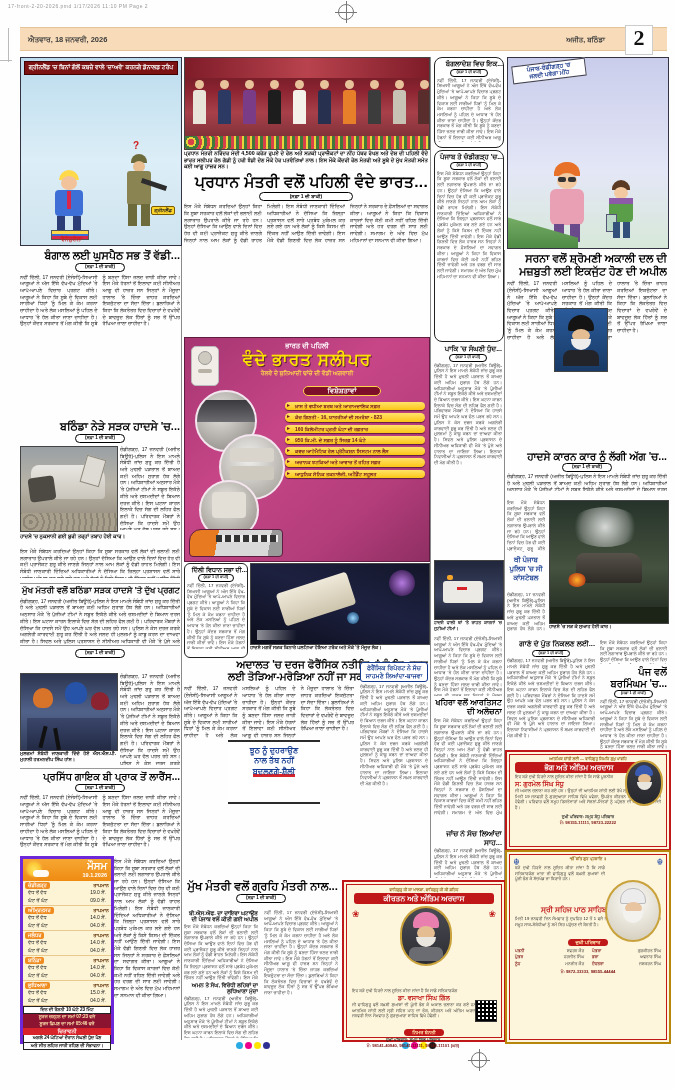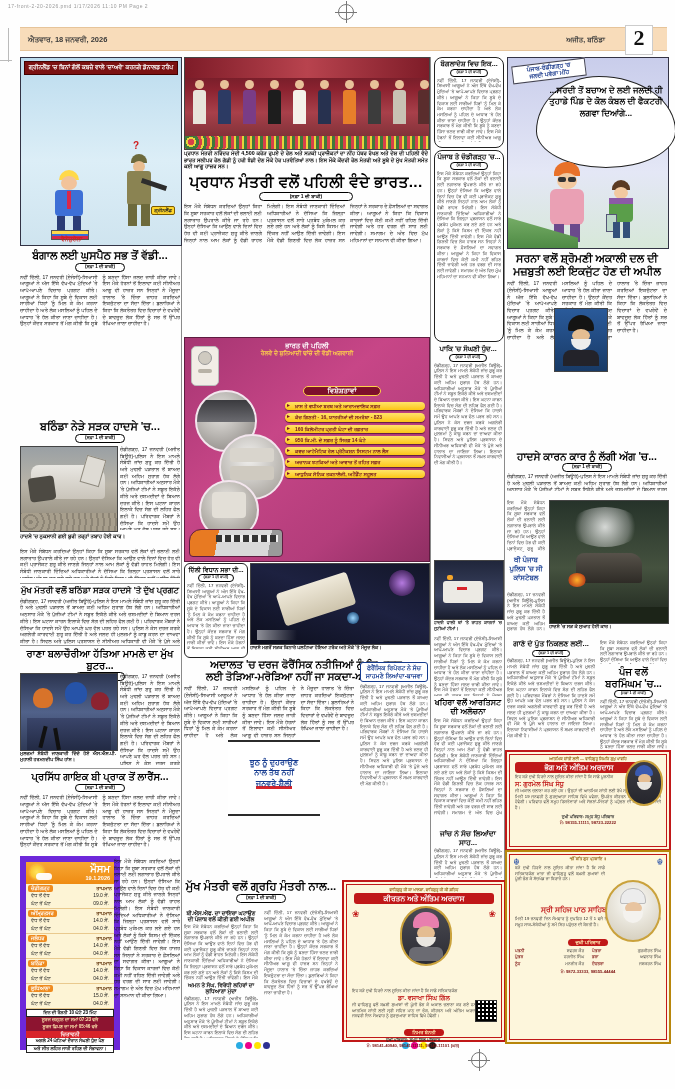--- a/index.html
+++ b/index.html
@@ -18,21 +18,21 @@
   .band{background:#f8dcba;border-top:1px solid #e6c49a;border-bottom:1px solid #e6c49a;}
   .band-date{font-size:7.5px;font-weight:bold;color:#3a3a3a;}
   .masthead-box{background:#fff;border:1px solid #ddd;text-align:center;}
   .masthead{font-size:21px;font-weight:bold;color:#c3131f;line-height:1;}
   .band-right{font-size:7px;font-weight:bold;color:#3a3a3a;}
   .pageno-box{background:#fff;border:1px solid #ccc;text-align:center;}
   .pageno{font-family:"Liberation Serif",serif;font-size:22px;font-weight:bold;color:#111;line-height:1.1;}
   
   .vrule{width:1px;background:#8a8a8a;}
   
-  .hl{font-weight:bold;text-align:center;line-height:1.15;color:#000;overflow:hidden;}
+  .hl{font-weight:bold;text-align:right;line-height:1.15;color:#000;overflow:hidden;}
   .pill{display:block;width:fit-content;margin:1px auto;border:1px solid #000;border-radius:7px;
         font-size:4.6px;font-weight:bold;padding:0px 9px;line-height:1.5;background:#fff;}
   .body-t{font-size:5px;line-height:1.34;text-align:justify;overflow:hidden;color:#151515;}
   .body-xs{font-size:4.4px;line-height:1.3;text-align:justify;overflow:hidden;color:#1a1a1a;}
   .cols2{column-count:2;column-gap:5px;}
   .cols3{column-count:3;column-gap:5px;}
   .cap{font-size:5.3px;font-weight:bold;line-height:1.25;text-align:justify;overflow:hidden;}
   .photo{overflow:hidden;border:1px solid #444;}
   .boxed{border:1px solid #222;border-radius:4px;overflow:hidden;background:#fff;}
   
@@ -44,21 +44,21 @@
   .bubble .red{color:#d01c1c;font-size:11px;}
   .tag{background:#ffd62a;border:1px solid #7c5a00;color:#222;font-size:5px;font-weight:bold;padding:0 2px;border-radius:2px;}
   .redlabel{color:#d01c1c;font-size:6px;font-weight:bold;}
   
   .c2{background:linear-gradient(180deg,#c9cdeb 0%,#e4e7f6 60%,#d7e8d9 100%);border:1px solid #334;}
   .c2-label{background:#fff;border:1px solid #445;color:#1b3a8c;font-size:6px;font-weight:bold;
             text-align:center;line-height:1.2;padding:1px 3px;transform:rotate(-7deg);}
   .cloud{background:#fff;border:1.5px solid #222;border-radius:45% 55% 50% 50%/60% 60% 40% 40%;
          text-align:center;font-weight:bold;font-size:8.5px;line-height:1.35;}
   
-  .wx{border:6px solid #6d28d9;background:#14532d;}
+  .wx{border:3px solid #6d28d9;background:#14532d;}
   .wx-head{background:linear-gradient(180deg,#f7a733,#ef8b12);color:#fff;position:relative;}
   .wx-title{font-size:10px;font-weight:bold;text-align:right;padding:1px 4px 0 0;}
   .wx-date{font-size:5.5px;font-weight:bold;text-align:right;padding-right:4px;}
   .wx-city{background:#ef8b1f;color:#fff;font-size:5.2px;font-weight:bold;padding:0 3px;border-radius:2px;}
   .wx-temp{font-size:5px;font-weight:bold;color:#5a2b00;}
   .wx-row{display:flex;justify-content:space-between;font-size:5px;color:#222;line-height:1.5;padding:0 3px;}
   .wx-sec{border-bottom:1px solid #e9c98e;background:#fdf4d5;padding:1px 2px;}
   .wx-note{border:1px solid #222;background:#fff;font-size:4.6px;font-weight:bold;text-align:center;line-height:1.4;}
   .wx-red{background:#8d1430;color:#ffe9b0;font-size:4.6px;font-weight:bold;text-align:center;line-height:1.5;}
   .wx-warn-h{background:#d8232a;color:#fff;font-size:5.5px;font-weight:bold;text-align:center;}
@@ -195,21 +195,20 @@
     <div class="abs cap" style="left:0;top:113px;width:160px;height:14px;">ਹਾਦਸੇ 'ਚ ਨੁਕਸਾਨੀ ਗਈ ਬੁਰੀ ਤਰ੍ਹਾਂ ਤਬਾਹ ਹੋਈ ਕਾਰ।</div>
     <div class="abs body-t" style="left:0;top:128px;width:160px;height:30px;">ਇਸ ਮੌਕੇ ਸੰਬੋਧਨ ਕਰਦਿਆਂ ਉਨ੍ਹਾਂ ਕਿਹਾ ਕਿ ਸੂਬਾ ਸਰਕਾਰ ਵਲੋਂ ਲੋਕਾਂ ਦੀ ਭਲਾਈ ਲਈ ਲਗਾਤਾਰ ਉਪਰਾਲੇ ਕੀਤੇ ਜਾ ਰਹੇ ਹਨ। ਉਨ੍ਹਾਂ ਦੱਸਿਆ ਕਿ ਆਉਣ ਵਾਲੇ ਦਿਨਾਂ ਵਿਚ ਹੋਰ ਵੀ ਕਈ ਪ੍ਰਾਜੈਕਟ ਸ਼ੁਰੂ ਕੀਤੇ ਜਾਣਗੇ ਜਿਨ੍ਹਾਂ ਨਾਲ ਆਮ ਲੋਕਾਂ ਨੂੰ ਵੱਡੀ ਰਾਹਤ ਮਿਲੇਗੀ। ਇਸ ਸੰਬੰਧੀ ਜਾਣਕਾਰੀ ਦਿੰਦਿਆਂ ਅਧਿਕਾਰੀਆਂ ਨੇ ਦੱਸਿਆ ਕਿ ਜ਼ਿਲ੍ਹਾ ਪ੍ਰਸ਼ਾਸਨ ਵਲੋਂ ਸਾਰੇ ਪ੍ਰਬੰਧ ਮੁਕੰਮਲ ਕਰ ਲਏ ਗਏ ਹਨ ਅਤੇ ਲੋਕਾਂ ਨੂੰ ਕਿਸੇ ਕਿਸਮ ਦੀ ਦਿੱਕਤ ਨਹੀਂ ਆਉਣ ਦਿੱਤੀ ਜਾਵੇਗੀ। ਇਸ ਮੌਕੇ ਵੱਡੀ ਗਿਣਤੀ ਵਿਚ ਲੋਕ ਹਾਜ਼ਰ ਸਨ ਜਿਨ੍ਹਾਂ ਨੇ ਸਰਕਾਰ ਦੇ ਫ਼ੈਸਲਿਆਂ ਦਾ ਸਵਾਗਤ ਕੀਤਾ। ਆਗੂਆਂ ਨੇ ਕਿਹਾ ਕਿ ਵਿਕਾਸ ਕਾਰਜਾਂ ਵਿਚ ਕੋਈ ਕਮੀ ਨਹੀਂ ਰਹਿਣ ਦਿੱਤੀ ਜਾਵੇਗੀ ਅਤੇ ਹਰ ਵਰਗ ਦੀ ਸਾਰ ਲਈ ਜਾਵੇਗੀ। ਸਮਾਗਮ ਦੇ ਅੰਤ ਵਿਚ ਮੁੱਖ ਮਹਿਮਾਨਾਂ ਦਾ ਸਨਮਾਨ ਵੀ ਕੀਤਾ ਗਿਆ।</div>
   </div>
 
   <div class="abs" style="left:20px;top:583px;width:160px;border-top:1px solid #999;padding-top:2px;">
     <div class="hl" style="font-size:8.5px;">ਮੁੱਖ ਮੰਤਰੀ ਵਲੋਂ ਬਠਿੰਡਾ ਸੜਕ ਹਾਦਸੇ 'ਤੇ ਦੁੱਖ ਪ੍ਰਗਟ</div>
     <div class="body-t" style="height:46px;margin-top:2px;">ਚੰਡੀਗੜ੍ਹ, 17 ਜਨਵਰੀ (ਅਜੀਤ ਬਿਊਰੋ)-ਪੁਲਿਸ ਨੇ ਇਸ ਮਾਮਲੇ ਸੰਬੰਧੀ ਜਾਂਚ ਸ਼ੁਰੂ ਕਰ ਦਿੱਤੀ ਹੈ ਅਤੇ ਮੁਢਲੀ ਪੜਤਾਲ ਤੋਂ ਬਾਅਦ ਕਈ ਅਹਿਮ ਸੁਰਾਗ ਹੱਥ ਲੱਗੇ ਹਨ। ਅਧਿਕਾਰੀਆਂ ਅਨੁਸਾਰ ਮੌਕੇ 'ਤੇ ਪੁੱਜੀਆਂ ਟੀਮਾਂ ਨੇ ਸਬੂਤ ਇਕੱਠੇ ਕੀਤੇ ਅਤੇ ਚਸ਼ਮਦੀਦਾਂ ਦੇ ਬਿਆਨ ਦਰਜ ਕੀਤੇ। ਇਸ ਘਟਨਾ ਕਾਰਨ ਇਲਾਕੇ ਵਿਚ ਸੋਗ ਦੀ ਲਹਿਰ ਫੈਲ ਗਈ ਹੈ। ਪਰਿਵਾਰਕ ਮੈਂਬਰਾਂ ਨੇ ਦੱਸਿਆ ਕਿ ਹਾਦਸੇ ਸਮੇਂ ਉਹ ਆਪਣੇ ਘਰ ਵੱਲ ਪਰਤ ਰਹੇ ਸਨ। ਪੁਲਿਸ ਨੇ ਕੇਸ ਦਰਜ ਕਰਕੇ ਅਗਲੇਰੀ ਕਾਰਵਾਈ ਸ਼ੁਰੂ ਕਰ ਦਿੱਤੀ ਹੈ ਅਤੇ ਜਲਦ ਹੀ ਮੁਲਜ਼ਮਾਂ ਨੂੰ ਕਾਬੂ ਕਰਨ ਦਾ ਦਾਅਵਾ ਕੀਤਾ ਹੈ। ਸਿਵਲ ਅਤੇ ਪੁਲਿਸ ਪ੍ਰਸ਼ਾਸਨ ਦੇ ਸੀਨੀਅਰ ਅਧਿਕਾਰੀ ਵੀ ਮੌਕੇ 'ਤੇ ਪੁੱਜੇ ਅਤੇ ਹਾਲਾਤ ਦਾ ਜਾਇਜ਼ਾ ਲਿਆ। ਇਲਾਕਾ ਨਿਵਾਸੀਆਂ ਨੇ ਪ੍ਰਸ਼ਾਸਨ ਤੋਂ ਸਖ਼ਤ ਕਾਰਵਾਈ ਦੀ ਮੰਗ ਕੀਤੀ ਹੈ।</div>
   </div>
 
   <div class="abs" style="left:20px;top:645px;width:160px;border-top:1px solid #999;padding-top:2px;">
-    <div class="hl" style="font-size:10px;">ਰਾਣਾ ਬਲਾਚੌਰੀਆ ਹੱਤਿਆ ਮਾਮਲੇ ਦਾ ਮੁੱਖ ਬੂਟਰ...</div>
     <span class="pill">(ਸਫ਼ਾ 1 ਦੀ ਬਾਕੀ)</span>
     <div class="abs photo ph-press" style="left:0;top:27px;width:96px;height:76px;">
       <div class="abs" style="left:12px;top:14px;width:20px;height:20px;background:#d8732a;border-radius:50% 50% 40% 40%;"></div>
       <div class="abs" style="left:44px;top:8px;width:22px;height:22px;background:#2653a8;border-radius:50% 50% 40% 40%;"></div>
       <div class="abs" style="left:70px;top:18px;width:18px;height:18px;background:#8c2330;border-radius:50% 50% 40% 40%;"></div>
       <div class="abs" style="left:6px;top:44px;width:84px;height:32px;background:linear-gradient(180deg,#3a456a,#222a44);"></div>
       <div class="abs" style="left:20px;top:52px;width:4px;height:22px;background:#111;transform:rotate(14deg);"></div>
       <div class="abs" style="left:34px;top:54px;width:4px;height:22px;background:#111;transform:rotate(-10deg);"></div>
     </div>
     <div class="abs body-t" style="left:100px;top:27px;width:60px;height:92px;">ਚੰਡੀਗੜ੍ਹ, 17 ਜਨਵਰੀ (ਅਜੀਤ ਬਿਊਰੋ)-ਪੁਲਿਸ ਨੇ ਇਸ ਮਾਮਲੇ ਸੰਬੰਧੀ ਜਾਂਚ ਸ਼ੁਰੂ ਕਰ ਦਿੱਤੀ ਹੈ ਅਤੇ ਮੁਢਲੀ ਪੜਤਾਲ ਤੋਂ ਬਾਅਦ ਕਈ ਅਹਿਮ ਸੁਰਾਗ ਹੱਥ ਲੱਗੇ ਹਨ। ਅਧਿਕਾਰੀਆਂ ਅਨੁਸਾਰ ਮੌਕੇ 'ਤੇ ਪੁੱਜੀਆਂ ਟੀਮਾਂ ਨੇ ਸਬੂਤ ਇਕੱਠੇ ਕੀਤੇ ਅਤੇ ਚਸ਼ਮਦੀਦਾਂ ਦੇ ਬਿਆਨ ਦਰਜ ਕੀਤੇ। ਇਸ ਘਟਨਾ ਕਾਰਨ ਇਲਾਕੇ ਵਿਚ ਸੋਗ ਦੀ ਲਹਿਰ ਫੈਲ ਗਈ ਹੈ। ਪਰਿਵਾਰਕ ਮੈਂਬਰਾਂ ਨੇ ਦੱਸਿਆ ਕਿ ਹਾਦਸੇ ਸਮੇਂ ਉਹ ਆਪਣੇ ਘਰ ਵੱਲ ਪਰਤ ਰਹੇ ਸਨ। ਪੁਲਿਸ ਨੇ ਕੇਸ ਦਰਜ ਕਰਕੇ ਅਗਲੇਰੀ ਕਾਰਵਾਈ ਸ਼ੁਰੂ ਕਰ ਦਿੱਤੀ ਹੈ ਅਤੇ ਜਲਦ ਹੀ ਮੁਲਜ਼ਮਾਂ ਨੂੰ ਕਾਬੂ ਕਰਨ ਦਾ ਦਾਅਵਾ ਕੀਤਾ ਹੈ। ਸਿਵਲ ਅਤੇ ਪੁਲਿਸ ਪ੍ਰਸ਼ਾਸਨ ਦੇ ਸੀਨੀਅਰ ਅਧਿਕਾਰੀ ਵੀ ਮੌਕੇ 'ਤੇ ਪੁੱਜੇ ਅਤੇ ਹਾਲਾਤ ਦਾ ਜਾਇਜ਼ਾ ਲਿਆ। ਇਲਾਕਾ ਨਿਵਾਸੀਆਂ ਨੇ ਪ੍ਰਸ਼ਾਸਨ ਤੋਂ ਸਖ਼ਤ ਕਾਰਵਾਈ ਦੀ ਮੰਗ ਕੀਤੀ ਹੈ।</div>
@@ -360,20 +359,21 @@
   <div class="abs cap" style="left:184px;top:150px;width:244px;height:22px;">ਪ੍ਰਧਾਨ ਮੰਤਰੀ ਨਰਿੰਦਰ ਮੋਦੀ 4,500 ਕਰੋੜ ਰੁਪਏ ਦੇ ਰੇਲ ਅਤੇ ਸੜਕੀ ਪ੍ਰਾਜੈਕਟਾਂ ਦਾ ਨੀਂਹ ਪੱਥਰ ਰੱਖਣ ਅਤੇ ਦੇਸ਼ ਦੀ ਪਹਿਲੀ ਵੰਦੇ ਭਾਰਤ ਸਲੀਪਰ ਰੇਲ ਗੱਡੀ ਨੂੰ ਹਰੀ ਝੰਡੀ ਦੇਣ ਮੌਕੇ ਹੋਰ ਪਤਵੰਤਿਆਂ ਨਾਲ। ਇਸ ਮੌਕੇ ਕੇਂਦਰੀ ਰੇਲ ਮੰਤਰੀ ਅਤੇ ਸੂਬੇ ਦੇ ਮੁੱਖ ਮੰਤਰੀ ਸਮੇਤ ਕਈ ਆਗੂ ਹਾਜ਼ਰ ਸਨ।</div>
 
   <div class="abs" style="left:184px;top:173px;width:244px;">
     <div class="hl" style="font-size:15.5px;letter-spacing:.3px;">ਪ੍ਰਧਾਨ ਮੰਤਰੀ ਵਲੋਂ ਪਹਿਲੀ ਵੰਦੇ ਭਾਰਤ...</div>
     <span class="pill" style="font-size:5px;padding:0 30px;">(ਸਫ਼ਾ 1 ਦੀ ਬਾਕੀ)</span>
     <div class="body-t cols3" style="height:128px;margin-top:2px;">ਇਸ ਮੌਕੇ ਸੰਬੋਧਨ ਕਰਦਿਆਂ ਉਨ੍ਹਾਂ ਕਿਹਾ ਕਿ ਸੂਬਾ ਸਰਕਾਰ ਵਲੋਂ ਲੋਕਾਂ ਦੀ ਭਲਾਈ ਲਈ ਲਗਾਤਾਰ ਉਪਰਾਲੇ ਕੀਤੇ ਜਾ ਰਹੇ ਹਨ। ਉਨ੍ਹਾਂ ਦੱਸਿਆ ਕਿ ਆਉਣ ਵਾਲੇ ਦਿਨਾਂ ਵਿਚ ਹੋਰ ਵੀ ਕਈ ਪ੍ਰਾਜੈਕਟ ਸ਼ੁਰੂ ਕੀਤੇ ਜਾਣਗੇ ਜਿਨ੍ਹਾਂ ਨਾਲ ਆਮ ਲੋਕਾਂ ਨੂੰ ਵੱਡੀ ਰਾਹਤ ਮਿਲੇਗੀ। ਇਸ ਸੰਬੰਧੀ ਜਾਣਕਾਰੀ ਦਿੰਦਿਆਂ ਅਧਿਕਾਰੀਆਂ ਨੇ ਦੱਸਿਆ ਕਿ ਜ਼ਿਲ੍ਹਾ ਪ੍ਰਸ਼ਾਸਨ ਵਲੋਂ ਸਾਰੇ ਪ੍ਰਬੰਧ ਮੁਕੰਮਲ ਕਰ ਲਏ ਗਏ ਹਨ ਅਤੇ ਲੋਕਾਂ ਨੂੰ ਕਿਸੇ ਕਿਸਮ ਦੀ ਦਿੱਕਤ ਨਹੀਂ ਆਉਣ ਦਿੱਤੀ ਜਾਵੇਗੀ। ਇਸ ਮੌਕੇ ਵੱਡੀ ਗਿਣਤੀ ਵਿਚ ਲੋਕ ਹਾਜ਼ਰ ਸਨ ਜਿਨ੍ਹਾਂ ਨੇ ਸਰਕਾਰ ਦੇ ਫ਼ੈਸਲਿਆਂ ਦਾ ਸਵਾਗਤ ਕੀਤਾ। ਆਗੂਆਂ ਨੇ ਕਿਹਾ ਕਿ ਵਿਕਾਸ ਕਾਰਜਾਂ ਵਿਚ ਕੋਈ ਕਮੀ ਨਹੀਂ ਰਹਿਣ ਦਿੱਤੀ ਜਾਵੇਗੀ ਅਤੇ ਹਰ ਵਰਗ ਦੀ ਸਾਰ ਲਈ ਜਾਵੇਗੀ। ਸਮਾਗਮ ਦੇ ਅੰਤ ਵਿਚ ਮੁੱਖ ਮਹਿਮਾਨਾਂ ਦਾ ਸਨਮਾਨ ਵੀ ਕੀਤਾ ਗਿਆ।</div>
   </div>
 
   <div class="abs vande" style="left:184px;top:337px;width:244px;height:223px;">
     <div class="kicker" style="margin-top:4px;">ਭਾਰਤ ਦੀ ਪਹਿਲੀ</div>
+    <div class="title">ਵੰਦੇ ਭਾਰਤ ਸਲੀਪਰ</div>
     <div class="sub">ਰੇਲਵੇ ਦੇ ਬੁਨਿਆਦੀ ਢਾਂਚੇ ਦੀ ਵੱਡੀ ਅਗਵਾਈ</div>
     <div class="abs" style="left:6px;top:8px;width:26px;height:38px;background:#f2ede6;border-radius:5px;border:1px solid #bbb;">
       <div style="width:12px;height:12px;border-radius:50%;background:#cfcac0;margin:4px auto;border:1px solid #999;"></div>
       <div style="width:14px;height:4px;background:#b8b2a6;margin:2px auto;border-radius:2px;"></div>
     </div>
     <div class="abs circ" style="left:10px;top:52px;width:58px;height:58px;background:radial-gradient(circle at 40% 35%,#e8e6e2,#9a9692 75%);">
       <div style="width:100%;height:22px;background:linear-gradient(180deg,#3a3a3e,#6b6b70);margin-top:8px;"></div>
     </div>
     <div class="abs circ" style="left:34px;top:96px;width:62px;height:62px;background:radial-gradient(circle at 45% 35%,#f2f1ef,#b0aca6 75%);">
       <div style="width:70%;height:14px;background:#d9d5cd;margin:12px auto 4px;border-radius:3px;"></div>
@@ -408,24 +408,24 @@
     <div class="abs" style="left:96px;top:48px;width:12px;height:12px;border-radius:50%;background:radial-gradient(circle,#9fd8ff,#2a5a88 75%);"></div>
     <div class="abs" style="left:6px;bottom:4px;width:40px;height:10px;background:linear-gradient(90deg,#fff8,#fff0);"></div>
   </div>
   <div class="abs cap" style="left:250px;top:645px;width:178px;height:11px;font-size:4.8px;">ਹਾਦਸੇ ਮਗਰੋਂ ਸੜਕ ਕਿਨਾਰੇ ਪਲਟਿਆ ਹੋਇਆ ਟਰੱਕ ਅਤੇ ਮੌਕੇ 'ਤੇ ਮੌਜੂਦ ਲੋਕ।</div>
 
   <div class="abs" style="left:184px;top:658px;width:244px;">
     <div class="hl" style="font-size:10.5px;">ਅਦਾਲਤ 'ਚ ਦਰਜ ਫੋਰੈਂਸਿਕ ਨਤੀਜਿਆਂ ਨੂੰ ਸਿਆਸਤ</div>
     <div class="hl" style="font-size:10.5px;">ਲਈ ਤੋੜਿਆ-ਮਰੋੜਿਆ ਨਹੀਂ ਜਾ ਸਕਦਾ-ਅਮਨ ਅਰੋੜਾ</div>
     <div class="body-t cols3" style="height:190px;margin-top:3px;width:170px;">ਨਵੀਂ ਦਿੱਲੀ, 17 ਜਨਵਰੀ (ਏਜੰਸੀ)-ਸਿਆਸੀ ਆਗੂਆਂ ਨੇ ਅੱਜ ਇੱਥੇ ਵੱਖ-ਵੱਖ ਮੁੱਦਿਆਂ 'ਤੇ ਆਪੋ-ਆਪਣੇ ਵਿਚਾਰ ਪ੍ਰਗਟ ਕੀਤੇ। ਆਗੂਆਂ ਨੇ ਕਿਹਾ ਕਿ ਸੂਬੇ ਦੇ ਵਿਕਾਸ ਲਈ ਸਾਰੀਆਂ ਧਿਰਾਂ 'ਨੂੰ ਮਿਲ ਕੇ ਕੰਮ ਕਰਨਾ ਚਾਹੀਦਾ ਹੈ ਅਤੇ ਲੋਕ ਮਸਲਿਆਂ ਨੂੰ ਪਹਿਲ ਦੇ ਆਧਾਰ 'ਤੇ ਹੱਲ ਕੀਤਾ ਜਾਣਾ ਚਾਹੀਦਾ ਹੈ। ਉਨ੍ਹਾਂ ਕੇਂਦਰ ਸਰਕਾਰ ਤੋਂ ਮੰਗ ਕੀਤੀ ਕਿ ਸੂਬੇ ਨੂੰ ਬਣਦਾ ਹਿੱਸਾ ਜਲਦ ਜਾਰੀ ਕੀਤਾ ਜਾਵੇ। ਇਸ ਮੌਕੇ ਹੋਰਨਾਂ ਤੋਂ ਇਲਾਵਾ ਕਈ ਸੀਨੀਅਰ ਆਗੂ ਵੀ ਹਾਜ਼ਰ ਸਨ ਜਿਨ੍ਹਾਂ ਨੇ ਮੌਜੂਦਾ ਹਾਲਾਤ 'ਤੇ ਚਿੰਤਾ ਜ਼ਾਹਰ ਕਰਦਿਆਂ ਇਕਜੁੱਟਤਾ ਦਾ ਸੱਦਾ ਦਿੱਤਾ। ਬੁਲਾਰਿਆਂ ਨੇ ਕਿਹਾ ਕਿ ਲੋਕਤੰਤਰ ਵਿਚ ਵਿਚਾਰਾਂ ਦੇ ਵਖਰੇਵੇਂ ਦੇ ਬਾਵਜੂਦ ਲੋਕ ਹਿੱਤਾਂ ਨੂੰ ਸਭ ਤੋਂ ਉੱਪਰ ਰੱਖਿਆ ਜਾਣਾ ਚਾਹੀਦਾ ਹੈ।</div>
   </div>
-  <div class="abs quote-box" style="left:228px;top:740px;width:92px;height:56px;padding-top:16px;">
+  <div class="abs quote-box" style="left:228px;top:740px;width:92px;height:56px;padding-top:4px;">
     <div>ਝੂਠ ਨੂੰ ਦੁਹਰਾਉਣ</div>
     <div>ਨਾਲ ਤੱਥ ਨਹੀਂ</div>
-    <div class="u" style="display:inline-block;">ਜਨਵਰੇ-ਸ਼ੈਲੀ</div>
+    <div class="u" style="display:inline-block;">ਬਦਲਣਗੇ-ਸ਼ੈਲੀ</div>
   </div>
 
   <div class="abs" style="left:360px;top:662px;width:68px;">
     <div class="boxed" style="border-color:#143a8f;border-radius:3px;padding:1px;">
       <div class="blue-head">ਫੋਰੈਂਸਿਕ ਰਿਪੋਰਟ ਨੇ ਸੱਚ ਸਾਹਮਣੇ ਲਿਆਂਦਾ-ਬਾਜਵਾ</div>
     </div>
     <div class="body-xs" style="height:172px;margin-top:2px;">ਚੰਡੀਗੜ੍ਹ, 17 ਜਨਵਰੀ (ਅਜੀਤ ਬਿਊਰੋ)-ਪੁਲਿਸ ਨੇ ਇਸ ਮਾਮਲੇ ਸੰਬੰਧੀ ਜਾਂਚ ਸ਼ੁਰੂ ਕਰ ਦਿੱਤੀ ਹੈ ਅਤੇ ਮੁਢਲੀ ਪੜਤਾਲ ਤੋਂ ਬਾਅਦ ਕਈ ਅਹਿਮ ਸੁਰਾਗ ਹੱਥ ਲੱਗੇ ਹਨ। ਅਧਿਕਾਰੀਆਂ ਅਨੁਸਾਰ ਮੌਕੇ 'ਤੇ ਪੁੱਜੀਆਂ ਟੀਮਾਂ ਨੇ ਸਬੂਤ ਇਕੱਠੇ ਕੀਤੇ ਅਤੇ ਚਸ਼ਮਦੀਦਾਂ ਦੇ ਬਿਆਨ ਦਰਜ ਕੀਤੇ। ਇਸ ਘਟਨਾ ਕਾਰਨ ਇਲਾਕੇ ਵਿਚ ਸੋਗ ਦੀ ਲਹਿਰ ਫੈਲ ਗਈ ਹੈ। ਪਰਿਵਾਰਕ ਮੈਂਬਰਾਂ ਨੇ ਦੱਸਿਆ ਕਿ ਹਾਦਸੇ ਸਮੇਂ ਉਹ ਆਪਣੇ ਘਰ ਵੱਲ ਪਰਤ ਰਹੇ ਸਨ। ਪੁਲਿਸ ਨੇ ਕੇਸ ਦਰਜ ਕਰਕੇ ਅਗਲੇਰੀ ਕਾਰਵਾਈ ਸ਼ੁਰੂ ਕਰ ਦਿੱਤੀ ਹੈ ਅਤੇ ਜਲਦ ਹੀ ਮੁਲਜ਼ਮਾਂ ਨੂੰ ਕਾਬੂ ਕਰਨ ਦਾ ਦਾਅਵਾ ਕੀਤਾ ਹੈ। ਸਿਵਲ ਅਤੇ ਪੁਲਿਸ ਪ੍ਰਸ਼ਾਸਨ ਦੇ ਸੀਨੀਅਰ ਅਧਿਕਾਰੀ ਵੀ ਮੌਕੇ 'ਤੇ ਪੁੱਜੇ ਅਤੇ ਹਾਲਾਤ ਦਾ ਜਾਇਜ਼ਾ ਲਿਆ। ਇਲਾਕਾ ਨਿਵਾਸੀਆਂ ਨੇ ਪ੍ਰਸ਼ਾਸਨ ਤੋਂ ਸਖ਼ਤ ਕਾਰਵਾਈ ਦੀ ਮੰਗ ਕੀਤੀ ਹੈ।</div>
   </div>
 
   <div class="abs" style="left:184px;top:880px;width:154px;">
@@ -490,21 +490,20 @@
   <div class="abs" style="left:434px;top:830px;width:68px;">
     <div class="hl" style="font-size:7.5px;">ਜਾਂਚ ਨੇ ਸੱਚ ਲਿਆਂਦਾ ਸਾਹ...</div>
     <div class="body-xs" style="height:30px;margin-top:1px;">ਚੰਡੀਗੜ੍ਹ, 17 ਜਨਵਰੀ (ਅਜੀਤ ਬਿਊਰੋ)-ਪੁਲਿਸ ਨੇ ਇਸ ਮਾਮਲੇ ਸੰਬੰਧੀ ਜਾਂਚ ਸ਼ੁਰੂ ਕਰ ਦਿੱਤੀ ਹੈ ਅਤੇ ਮੁਢਲੀ ਪੜਤਾਲ ਤੋਂ ਬਾਅਦ ਕਈ ਅਹਿਮ ਸੁਰਾਗ ਹੱਥ ਲੱਗੇ ਹਨ। ਅਧਿਕਾਰੀਆਂ ਅਨੁਸਾਰ ਮੌਕੇ 'ਤੇ ਪੁੱਜੀਆਂ ਟੀਮਾਂ ਨੇ ਸਬੂਤ ਇਕੱਠੇ ਕੀਤੇ ਅਤੇ ਚਸ਼ਮਦੀਦਾਂ ਦੇ ਬਿਆਨ ਦਰਜ ਕੀਤੇ। ਇਸ ਘਟਨਾ ਕਾਰਨ ਇਲਾਕੇ ਵਿਚ ਸੋਗ ਦੀ ਲਹਿਰ ਫੈਲ ਗਈ ਹੈ। ਪਰਿਵਾਰਕ ਮੈਂਬਰਾਂ ਨੇ ਦੱਸਿਆ ਕਿ ਹਾਦਸੇ ਸਮੇਂ ਉਹ ਆਪਣੇ ਘਰ ਵੱਲ ਪਰਤ ਰਹੇ ਸਨ। ਪੁਲਿਸ ਨੇ ਕੇਸ ਦਰਜ ਕਰਕੇ ਅਗਲੇਰੀ ਕਾਰਵਾਈ ਸ਼ੁਰੂ ਕਰ ਦਿੱਤੀ ਹੈ ਅਤੇ ਜਲਦ ਹੀ ਮੁਲਜ਼ਮਾਂ ਨੂੰ ਕਾਬੂ ਕਰਨ ਦਾ ਦਾਅਵਾ ਕੀਤਾ ਹੈ। ਸਿਵਲ ਅਤੇ ਪੁਲਿਸ ਪ੍ਰਸ਼ਾਸਨ ਦੇ ਸੀਨੀਅਰ ਅਧਿਕਾਰੀ ਵੀ ਮੌਕੇ 'ਤੇ ਪੁੱਜੇ ਅਤੇ ਹਾਲਾਤ ਦਾ ਜਾਇਜ਼ਾ ਲਿਆ। ਇਲਾਕਾ ਨਿਵਾਸੀਆਂ ਨੇ ਪ੍ਰਸ਼ਾਸਨ ਤੋਂ ਸਖ਼ਤ ਕਾਰਵਾਈ ਦੀ ਮੰਗ ਕੀਤੀ ਹੈ।</div>
   </div>
 
   <div class="abs c2" style="left:507px;top:57px;width:160px;height:190px;">
     <div class="abs c2-label" style="left:4px;top:4px;width:66px;">
       <div>ਪੰਜਾਬ-ਚੰਡੀਗੜ੍ਹ 'ਚ</div>
       <div>ਜਲਦੀ ਪਵੇਗਾ ਮੀਂਹ</div>
     </div>
-    <div class="abs cloud" style="left:28px;top:18px;width:126px;height:82px;padding:8px 6px 0;">...ਸਰਦੀ ਤੋਂ ਬਚਾਅ ਦੇ ਲਈ ਜਲਦੀ ਹੀ ਤੁਹਾਡੇ ਪਿੰਡ ਦੇ ਕੋਲ ਕੰਬਲ ਦੀ ਫੈਕਟਰੀ ਲਗਵਾ ਦਿਆਂਗੇ...</div>
 
     <div class="abs" style="left:36px;top:104px;width:46px;height:80px;">
       <div class="abs" style="left:10px;top:0;width:26px;height:14px;background:#e8712a;border-radius:12px 12px 0 0;"></div>
       <div class="abs" style="left:13px;top:11px;width:20px;height:16px;background:#f2c9a0;border-radius:50%;"></div>
       <div class="abs" style="left:14px;top:15px;width:8px;height:5px;background:#333;border-radius:2px;"></div>
       <div class="abs" style="left:24px;top:15px;width:8px;height:5px;background:#333;border-radius:2px;"></div>
       <div class="abs" style="left:6px;top:27px;width:34px;height:36px;background:#eaa0b4;border-radius:6px;"></div>
       <div class="abs" style="left:10px;top:62px;width:10px;height:18px;background:#6b4a8c;"></div>
       <div class="abs" style="left:26px;top:62px;width:10px;height:18px;background:#6b4a8c;"></div>
     </div>

